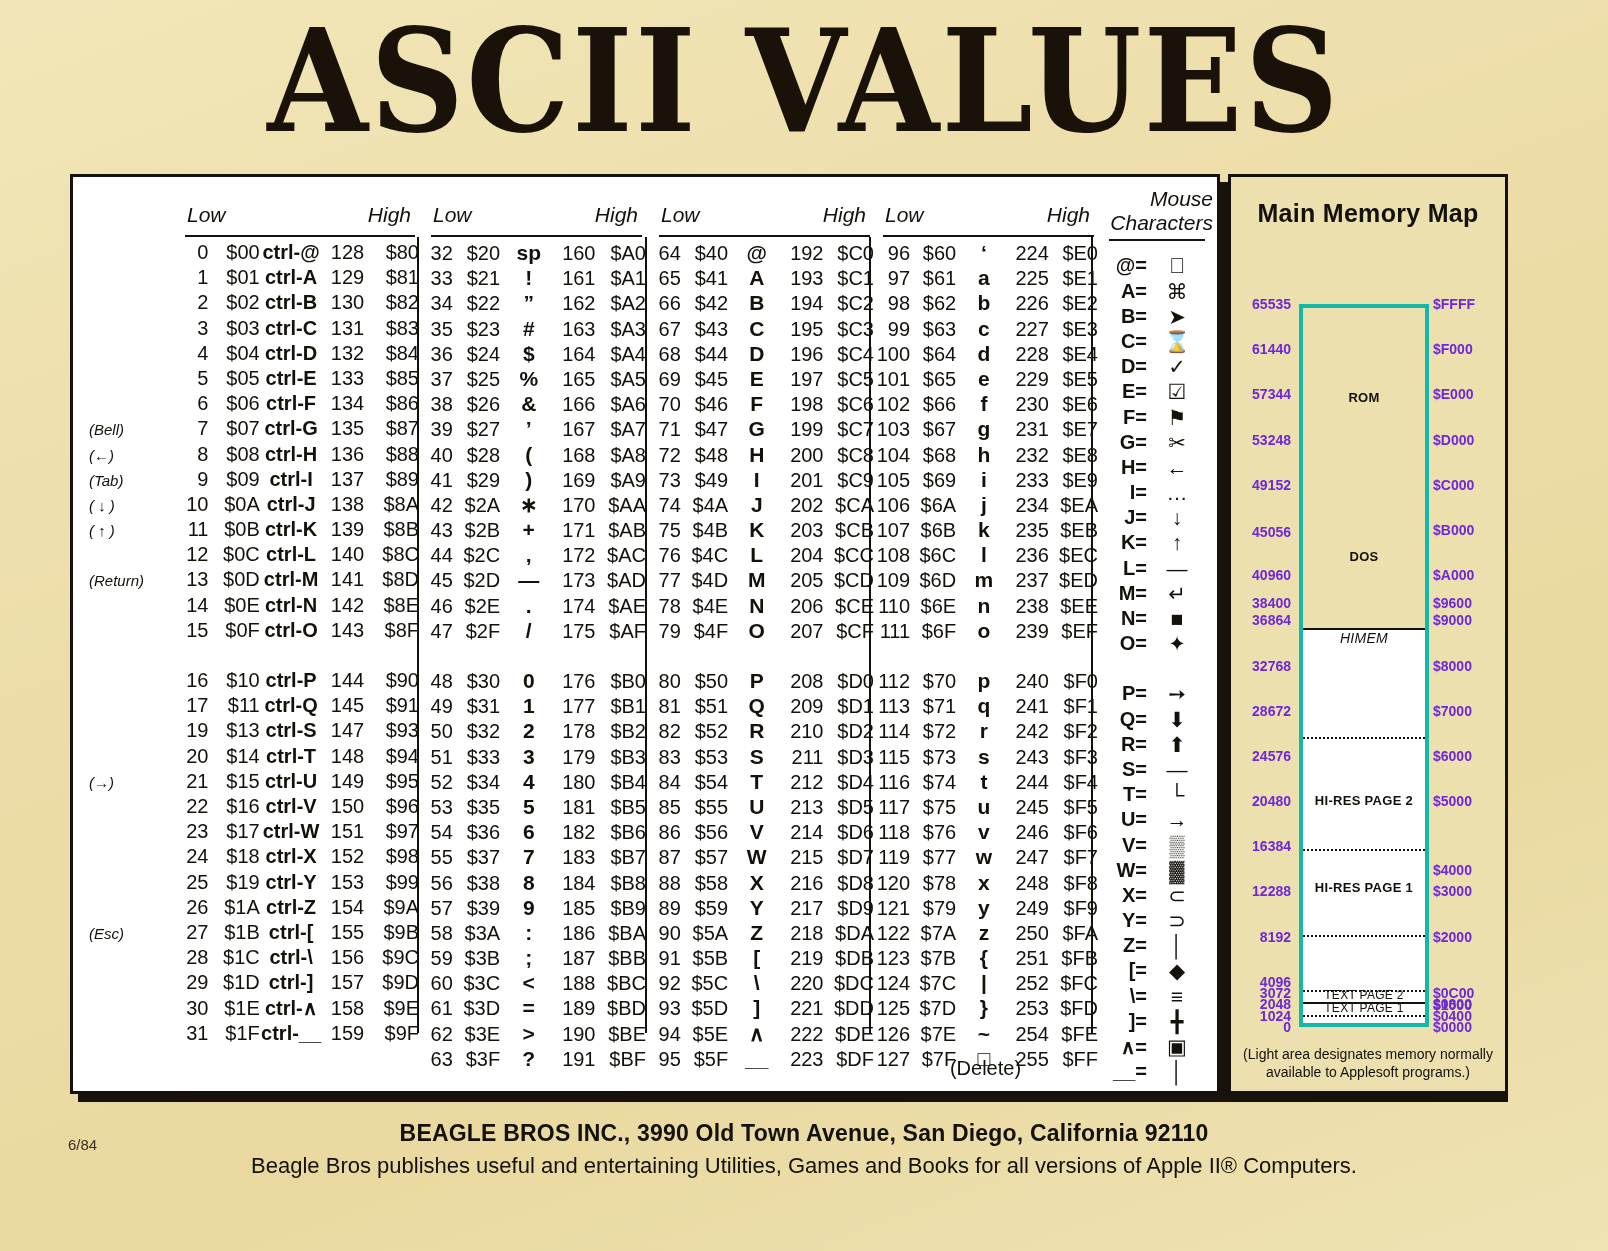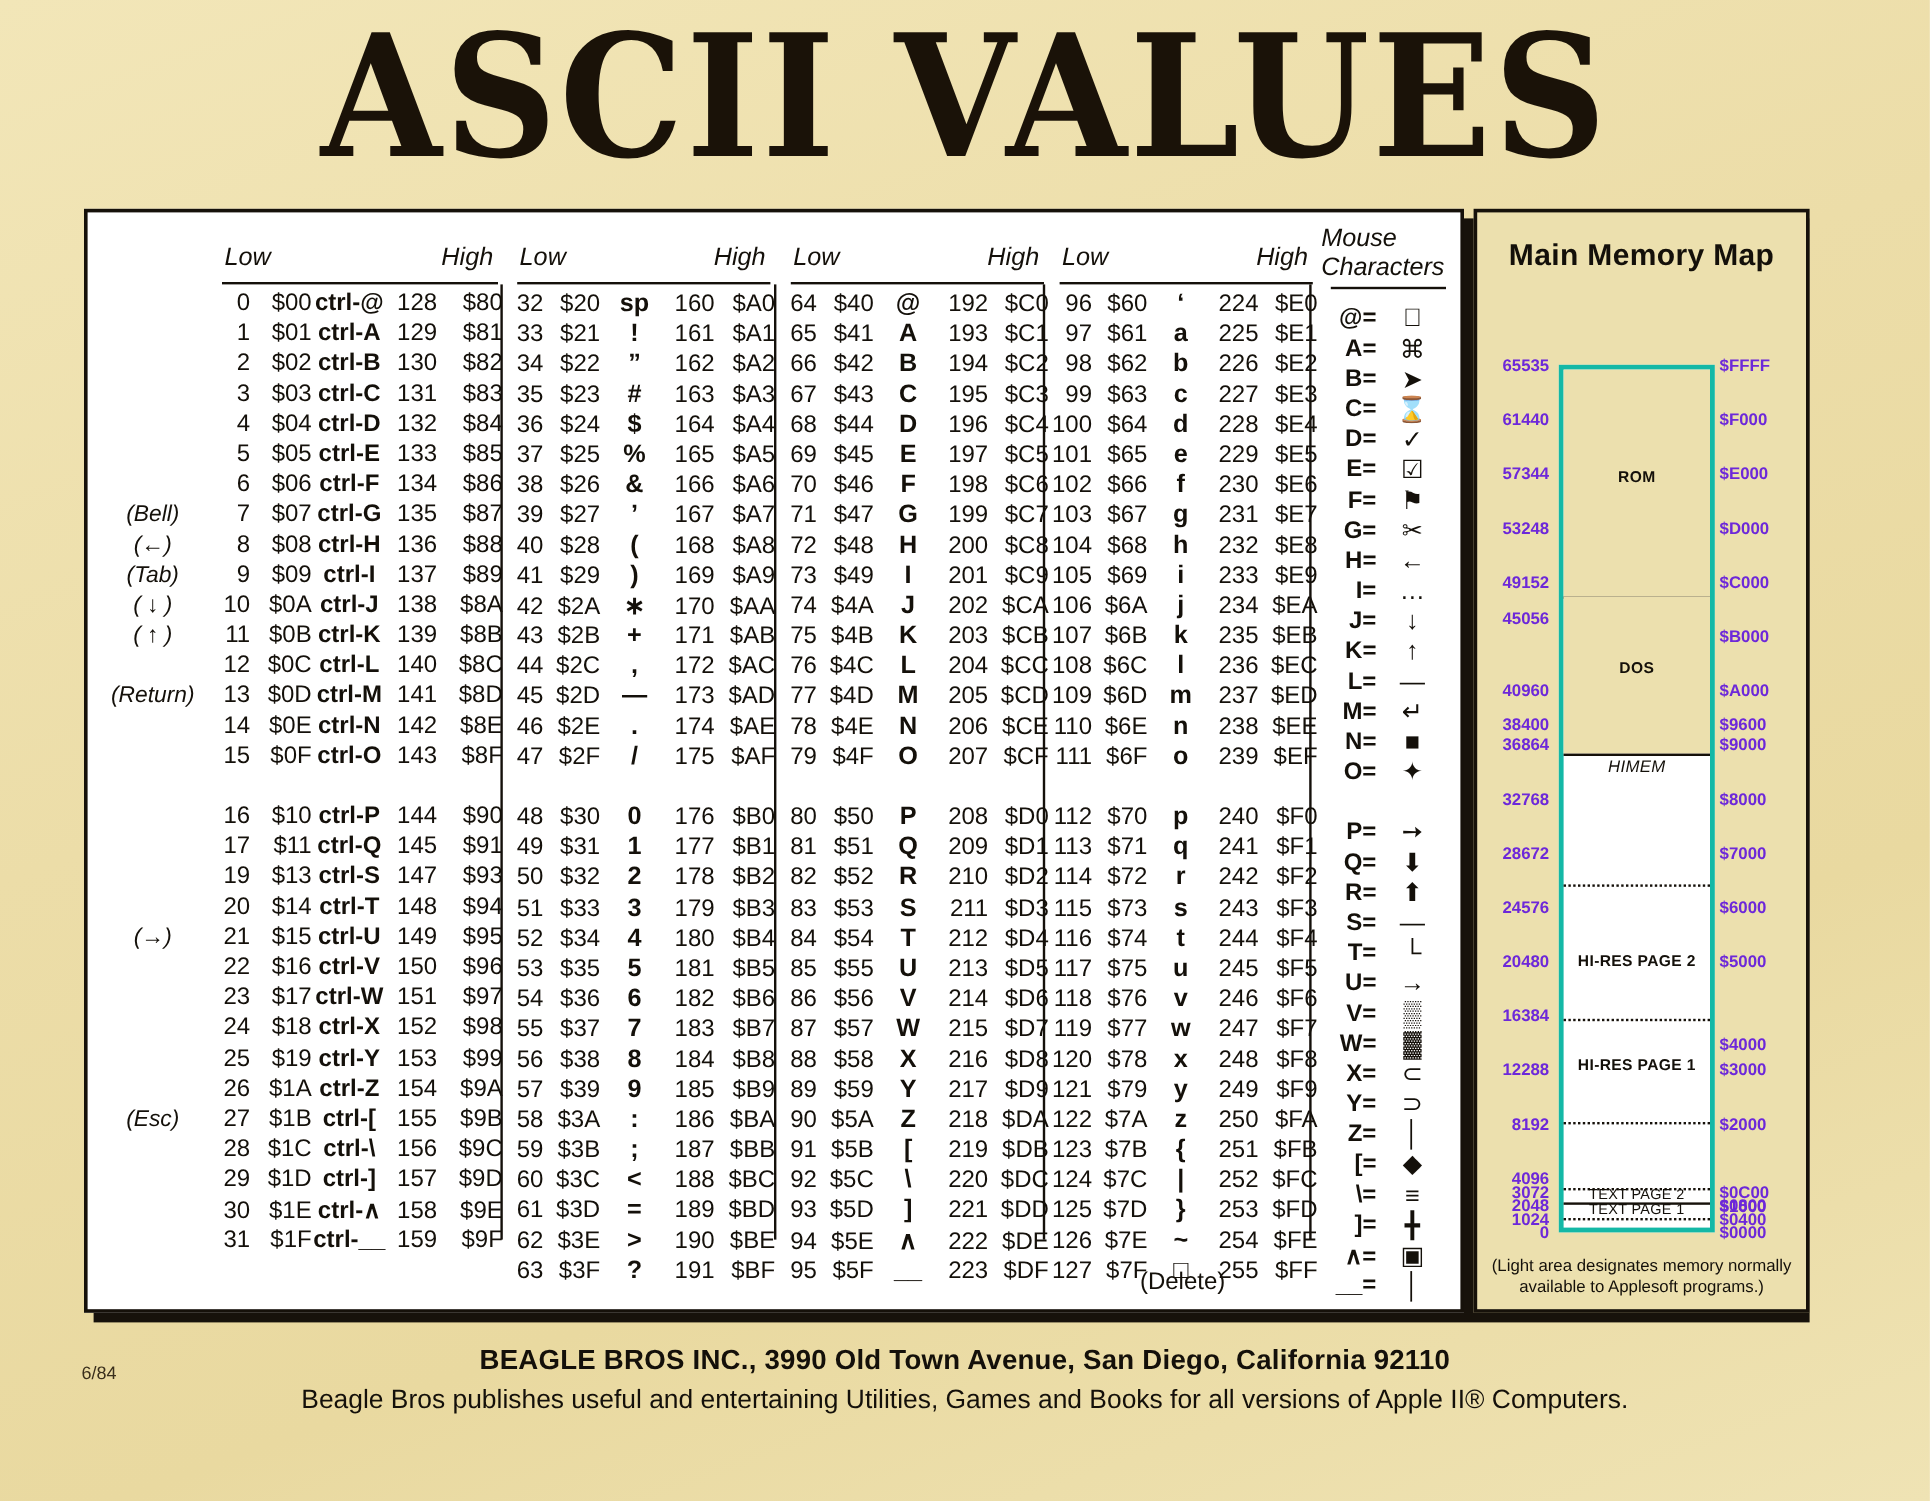--- a/index.html
+++ b/index.html
@@ -105,23 +105,23 @@
   .rows { position: relative; }
   .row {
     display: flex;
     align-items: baseline;
     height: 25.2px;
     font-size: 20px;
     color: #14100a;
   }
   .row .note {
     width: 96px;
-    text-align: center;
+    text-align: left;
     font-style: italic;
-    font-size: 19px;
+    font-size: 15px;
     padding-right: 8px;
     box-sizing: border-box;
     white-space: nowrap;
   }
   .row .dec  { width: 40px; text-align: right; }
   .row .hex  { width: 52px; text-align: right; padding-left: 6px; }
   .row .chr  {
     width: 72px;
     text-align: center;
     font-weight: bold;
@@ -150,21 +150,21 @@
   .vsep.v4 { left: 1018px; height: 796px; }
 
   
   .mouse {
     position: absolute;
     left: 1028px;
     top: 10px;
     width: 112px;
   }
   .mouse-head {
-    text-align: left;
+    text-align: right;
     font-style: italic;
     font-size: 21px;
     line-height: 1.15;
     color: #14100a;
     padding-bottom: 4px;
   }
   .mouse-rule {
     border-bottom: 2px solid #14100a;
     margin: 0 8px 12px 8px;
   }
@@ -1445,21 +1445,21 @@
         <div class="mm-dec" style="top: 54.011px;">65535</div>
         <div class="mm-hex" style="top: 54.011px;">$FFFF</div>
         <div class="mm-dec" style="top: 99.1875px;">61440</div>
         <div class="mm-hex" style="top: 99.1875px;">$F000</div>
         <div class="mm-dec" style="top: 144.375px;">57344</div>
         <div class="mm-hex" style="top: 144.375px;">$E000</div>
         <div class="mm-dec" style="top: 189.562px;">53248</div>
         <div class="mm-hex" style="top: 189.562px;">$D000</div>
         <div class="mm-dec" style="top: 234.75px;">49152</div>
         <div class="mm-hex" style="top: 234.75px;">$C000</div>
-        <div class="mm-dec" style="top: 265px;">45056</div>
+        <div class="mm-dec" style="top: 282px;">45056</div>
         <div class="mm-hex" style="top: 279.938px;">$B000</div>
         <div class="mm-dec" style="top: 325.125px;">40960</div>
         <div class="mm-hex" style="top: 325.125px;">$A000</div>
         <div class="mm-dec" style="top: 353.367px;">38400</div>
         <div class="mm-hex" style="top: 353.367px;">$9600</div>
         <div class="mm-dec" style="top: 370.312px;">36864</div>
         <div class="mm-hex" style="top: 370.312px;">$9000</div>
         <div class="mm-dec" style="top: 415.5px;">32768</div>
         <div class="mm-hex" style="top: 415.5px;">$8000</div>
         <div class="mm-dec" style="top: 460.688px;">28672</div>

